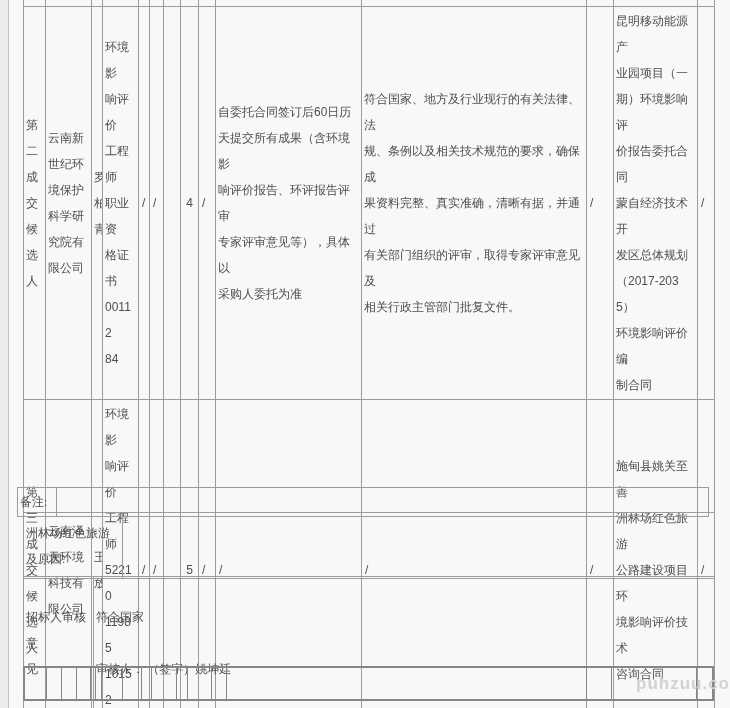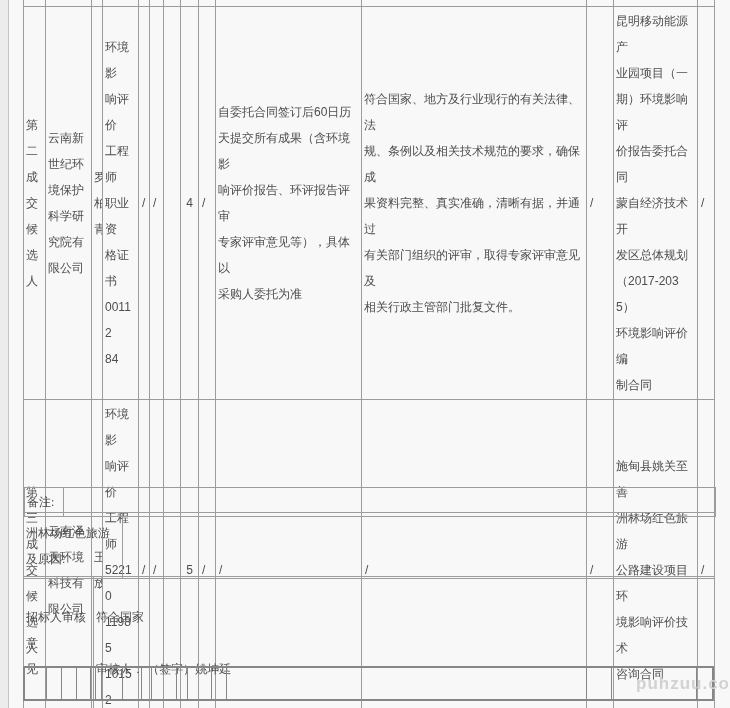--- a/index.html
+++ b/index.html
@@ -9,21 +9,21 @@
   table{border-collapse:collapse;table-layout:fixed;position:absolute;background:transparent;}
   td{border:1px solid #9c9c9c;padding:1px 2px;vertical-align:middle;
      font-size:12px;line-height:26px;color:#4d4d4d;
      white-space:pre-line;word-break:break-all;overflow:hidden;}
   #main-table{left:23px;top:0;width:691px;}
   #main-table tr.partial-row td{height:6px;line-height:0;border-top:none;padding:0;}
   tr.cand-row-1 td{height:265px;}
   tr.cand-row-2 td{height:210px;}
   td.num-cell{text-align:center;}
   td.slash-cell{padding-left:3px;}
-  #t-remark{left:24px;top:487px;width:691px;font-family:Liberation Serif, serif;}
+  #t-remark{left:17px;top:487px;width:691px;font-family:Liberation Serif, serif;}
   #t-remark td{height:24px;}
   #t-rejected{left:23px;top:512px;width:691px;}
   #t-rejected td{height:63px;}
   #t-review{left:23px;top:576px;width:691px;}
   #t-review td{height:58px;}
   #t-notice{left:23px;top:633px;width:691px;}
   #t-notice td{height:24px;}
   #t-bottom{left:23px;top:666px;width:689px;}
   #t-bottom td{height:29px;border:1px solid #868686;}
   #t-bottom{border:2px solid #868686;}

